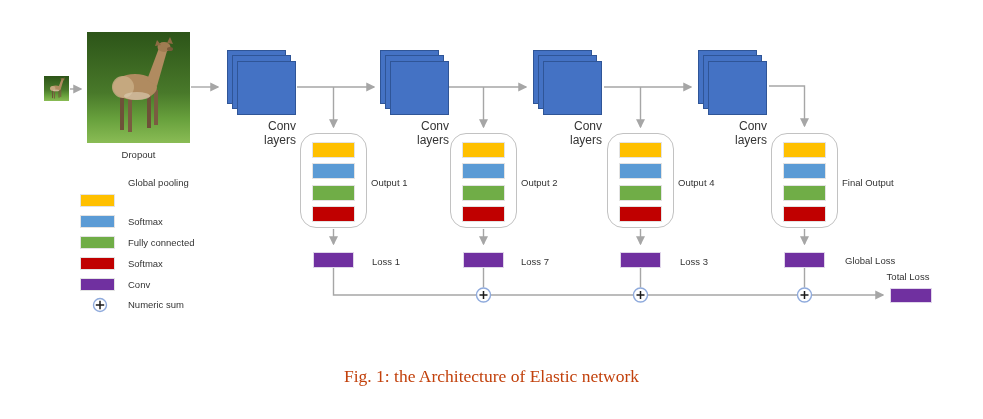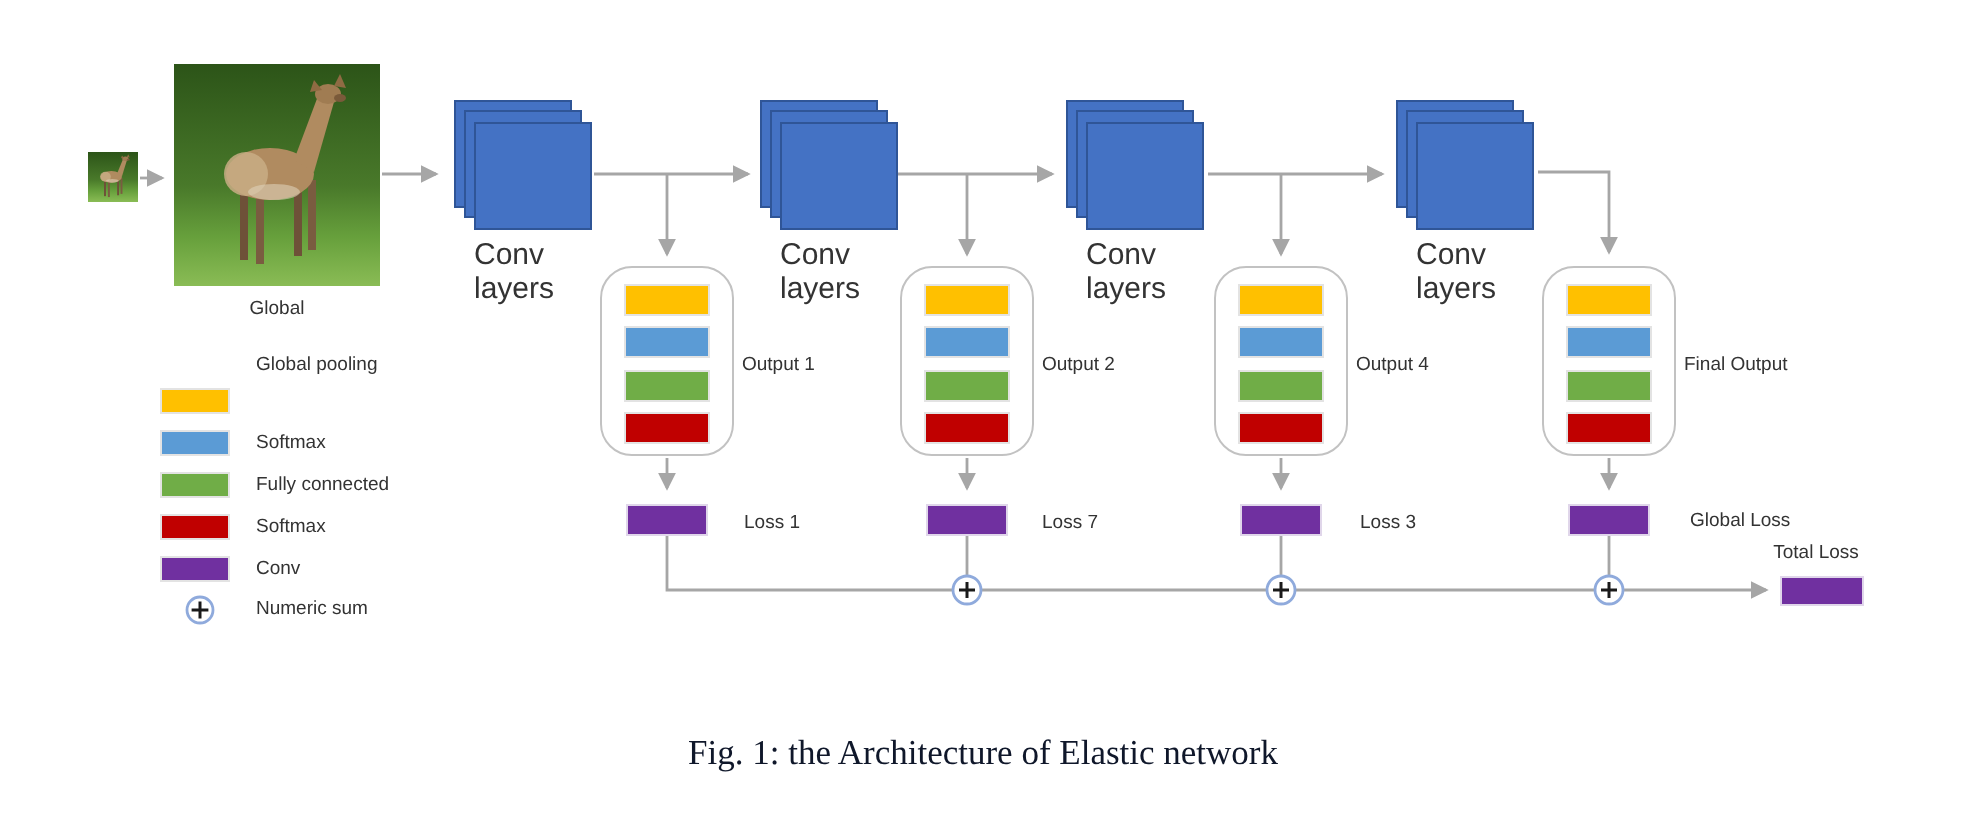--- a/index.html
+++ b/index.html
@@ -6,21 +6,21 @@
   .canvas{position:relative;width:983px;height:419px;background:#fff;overflow:hidden;
           font-family:"Liberation Sans",sans-serif;}
   svg.connectors{position:absolute;left:0;top:0;width:983px;height:419px;pointer-events:none;}
 
   
   .conv-stack{position:absolute;top:50px;width:70px;height:66px;}
   .conv-sq{position:absolute;width:59px;height:54px;background:#4472C4;border:1px solid #2F5597;box-sizing:border-box;}
   .conv-sq.s1{left:0;top:0;}
   .conv-sq.s2{left:5px;top:5px;}
   .conv-sq.s3{left:10px;top:11px;}
-  .conv-label{position:absolute;top:119px;width:59px;text-align:left;font-size:15px;color:#333;}
+  .conv-label{position:absolute;top:119px;width:59px;text-align:right;font-size:12px;color:#333;}
 
   
   .out-box{position:absolute;top:133px;width:67px;height:95px;background:#fff;border:1.5px solid #c2c2c2;
            border-radius:16px;box-sizing:border-box;}
   .bar{position:absolute;left:11px;width:43px;height:16px;border:1px solid #e3e3e3;box-sizing:border-box;}
   .bar.b1{top:8px;} .bar.b2{top:29px;} .bar.b3{top:51px;} .bar.b4{top:72px;}
   .out-label{position:absolute;top:177px;font-size:9.5px;color:#333;white-space:nowrap;}
 
   
   .loss-bar{position:absolute;top:252px;width:41px;height:16px;border:1px solid #e0d6ea;box-sizing:border-box;}
@@ -28,21 +28,21 @@
   .total-loss-label{position:absolute;left:878px;top:271px;width:60px;text-align:center;font-size:9.5px;color:#333;}
   .total-loss-bar{position:absolute;left:890px;top:288px;width:42px;height:15px;border:1px solid #e0d6ea;box-sizing:border-box;}
 
   
   .legend-swatch{position:absolute;left:80px;width:35px;height:13px;border:1px solid #e3e3e3;box-sizing:border-box;}
   .legend-label{position:absolute;left:128px;font-size:9.5px;color:#333;white-space:nowrap;}
   .legend-sum-icon{position:absolute;left:92px;top:297px;width:16px;height:16px;}
 
   .rescale-label{position:absolute;left:87px;top:149px;width:103px;text-align:center;font-size:9.5px;color:#333;}
   .caption{position:absolute;left:0;top:366px;width:983px;text-align:center;
-           font-family:"Liberation Serif",serif;font-size:17.5px;color:#0f172a;}
+           font-family:"Liberation Serif",serif;font-size:17.5px;color:#c2410c;}
   .img-frame{position:absolute;overflow:hidden;}
 </style>
 </head>
 <body>
 
 <div class="canvas">
 
   <svg class="connectors" viewBox="0 0 983 419" xmlns="http://www.w3.org/2000/svg">
     <defs>
       <marker id="arr" viewBox="0 0 10 10" refX="8.5" refY="5" markerWidth="6.5" markerHeight="6.5" orient="auto">
@@ -130,21 +130,21 @@
         <ellipse cx="36" cy="55" rx="11" ry="11" fill="#c9ad85" opacity="0.85"></ellipse>
         <ellipse cx="50" cy="64" rx="13" ry="4" fill="#ded0b8" opacity="0.6"></ellipse>
         <polygon points="60,48 72,16 80,19 70,54" fill="#b08b60"></polygon>
         <ellipse cx="77" cy="15" rx="6.5" ry="5" fill="#a07c52"></ellipse>
         <polygon points="70,8 74,13 68,14" fill="#8f6b43"></polygon>
         <polygon points="83,5 86,12 80,11" fill="#8f6b43"></polygon>
         <ellipse cx="83" cy="17" rx="3" ry="2" fill="#7a5a3a"></ellipse>
       </g>
     </svg>
   </div>
-  <div class="rescale-label">Global</div>
+  <div class="rescale-label">Dropout</div>
 
   <div class="conv-stack" style="left:227px">
     <div class="conv-sq s1" style="background: rgb(68, 114, 196);"></div>
     <div class="conv-sq s2" style="background: rgb(68, 114, 196);"></div>
     <div class="conv-sq s3" style="background: rgb(68, 114, 196);"></div>
   </div>
   <div class="conv-label" style="left:237px">Conv layers</div>
 
   <div class="conv-stack" style="left:380px">
     <div class="conv-sq s1" style="background: rgb(68, 114, 196);"></div>

